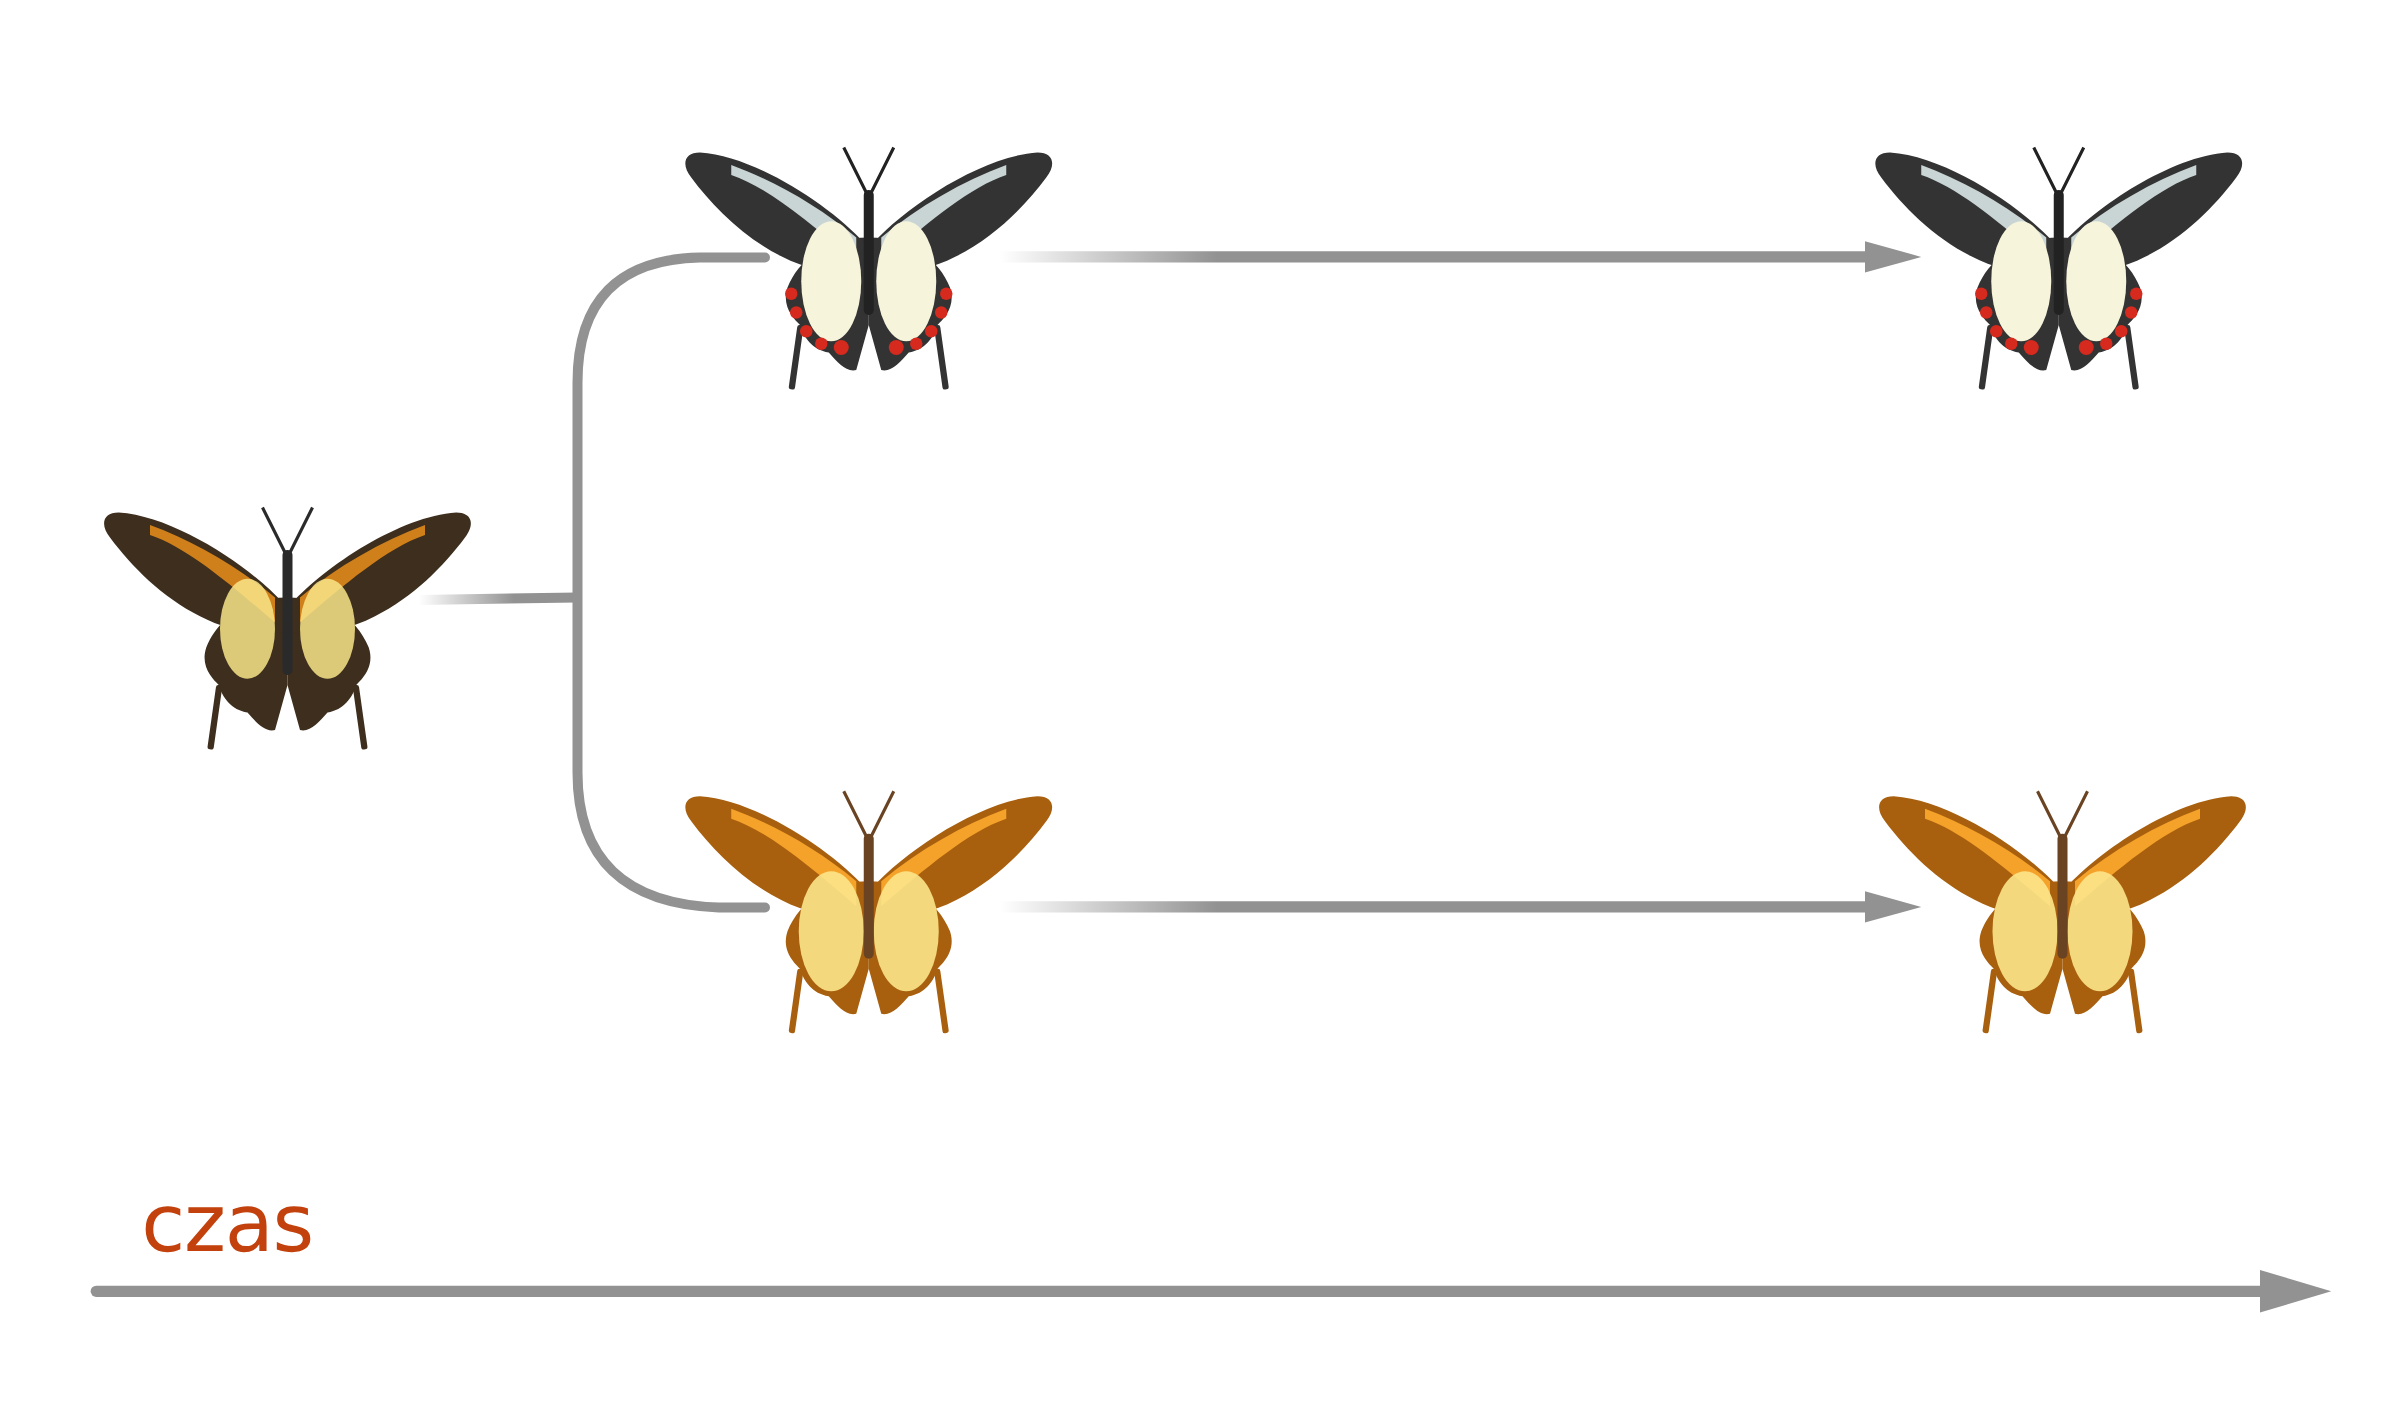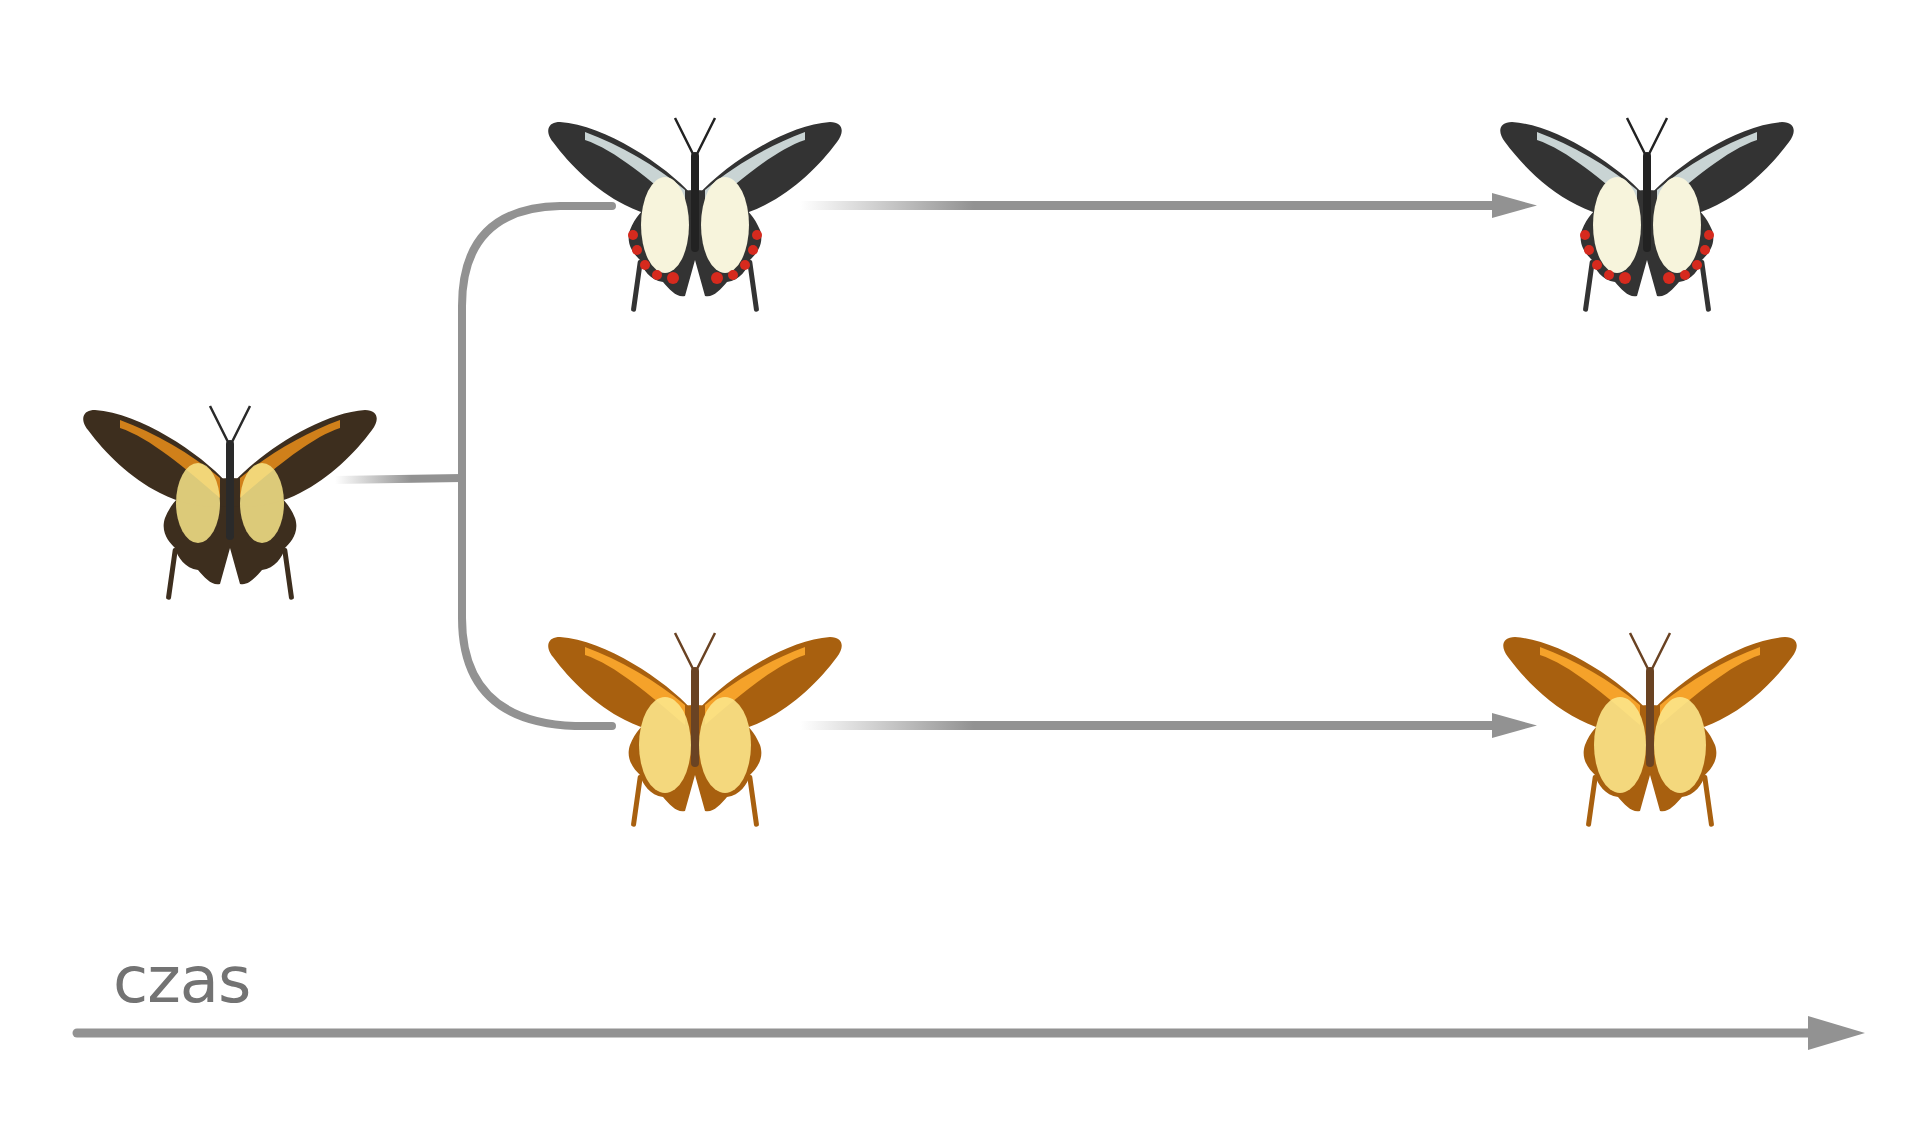--- a/index.html
+++ b/index.html
@@ -1,18 +1,18 @@
 <!DOCTYPE html>
 <html><head>
 <meta charset="utf-8">
 <style>
   html, body { margin:0; padding:0; background:#ffffff; }
   body { width:1920px; height:1121px; position:relative; overflow:hidden; font-family:"DejaVu Sans", sans-serif; }
   svg.canvas { position:absolute; left:0; top:0; }
-  .time-label { position:absolute; left:113px; top:948px; font-size:64px; color:#737373; font-family:"DejaVu Sans", sans-serif; line-height:1; letter-spacing:-1px; }
+  .time-label { position:absolute; left:113px; top:948px; font-size:64px; color:#c2410c; font-family:"DejaVu Sans", sans-serif; line-height:1; letter-spacing:-1px; }
 </style>
 </head>
 <body>
 
 <svg class="canvas" width="1920" height="1121" viewBox="0 0 1920 1121">
   <defs>
     <linearGradient id="fadeIn" x1="0" x2="1" y1="0" y2="0">
       <stop offset="0" stop-color="#929292" stop-opacity="0"></stop>
       <stop offset="0.25" stop-color="#929292" stop-opacity="1"></stop>
       <stop offset="1" stop-color="#929292" stop-opacity="1"></stop>

